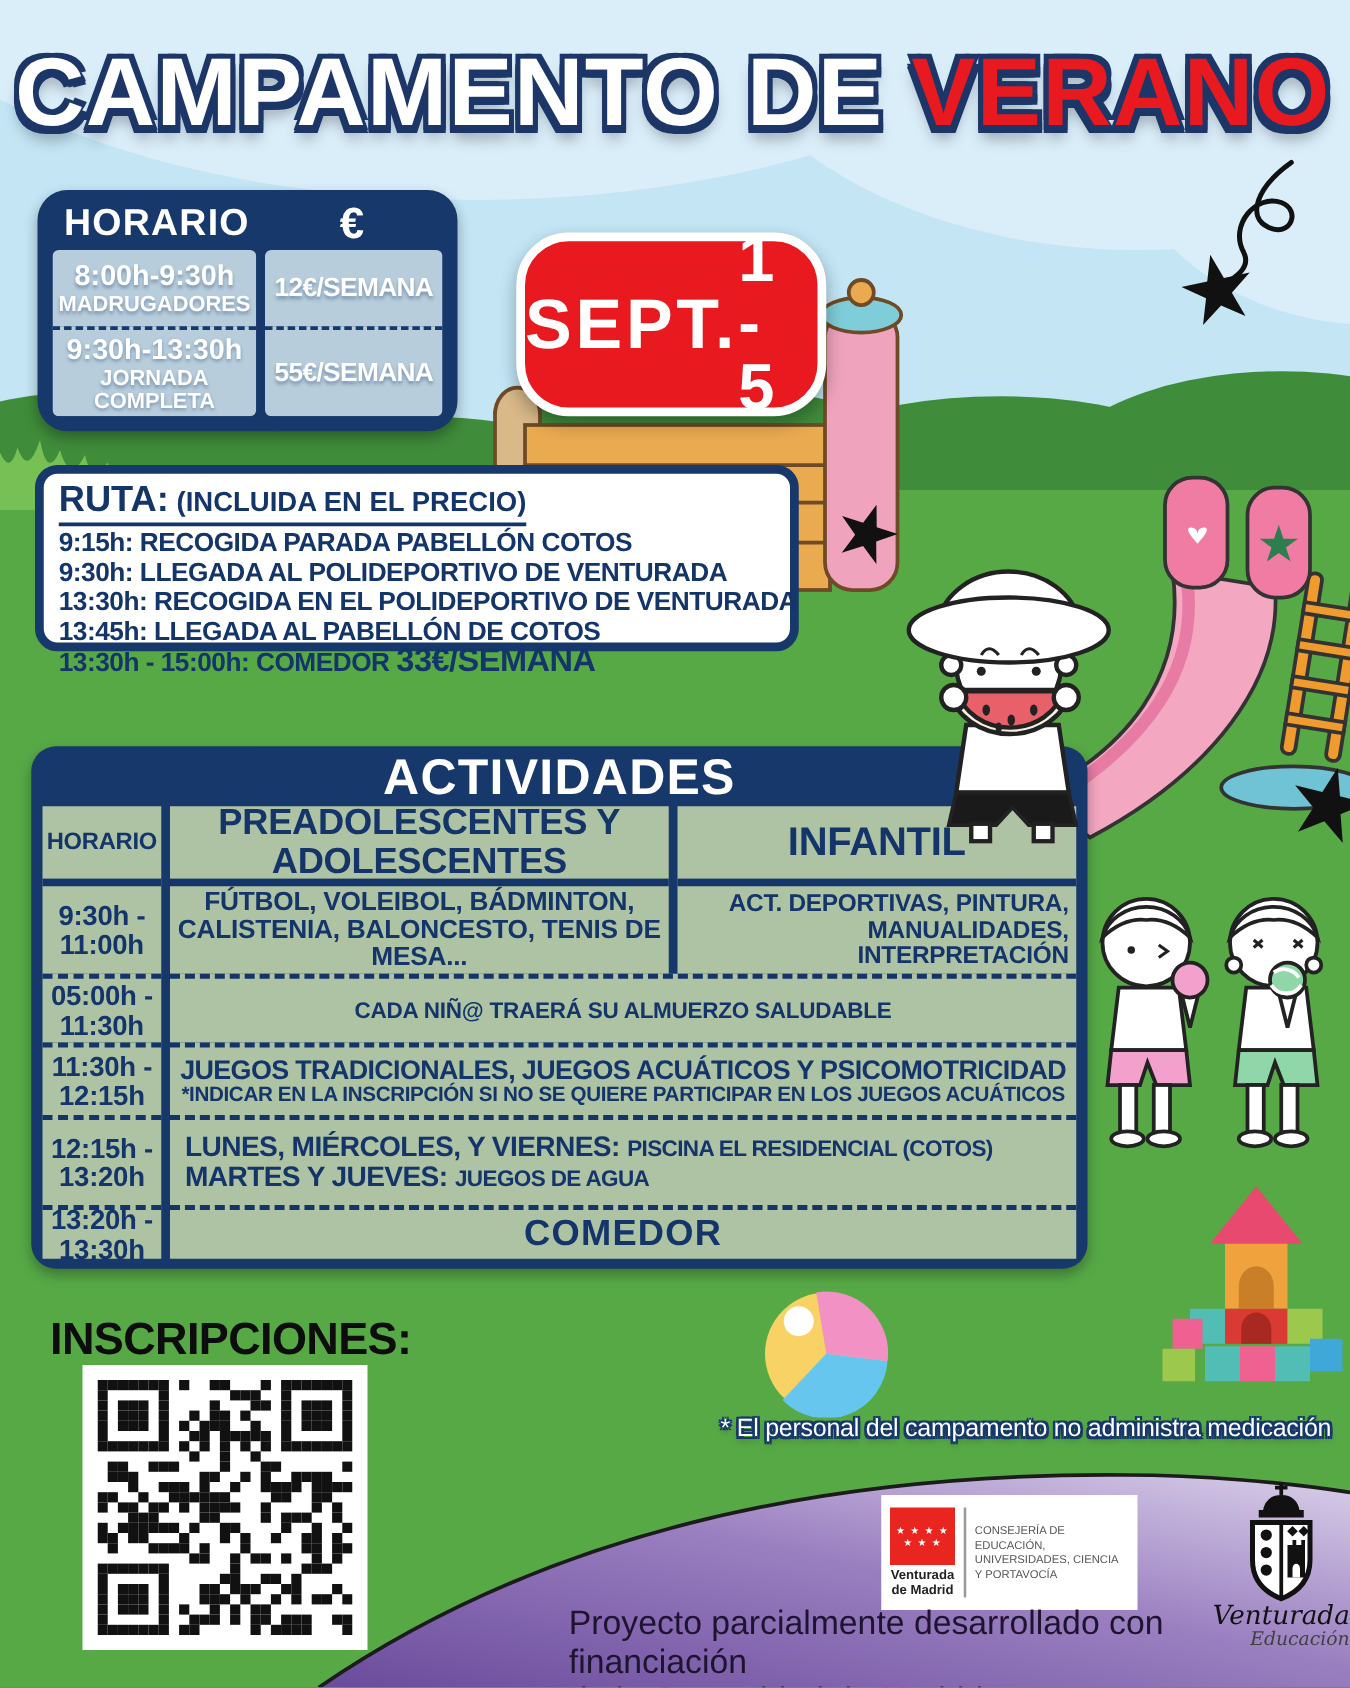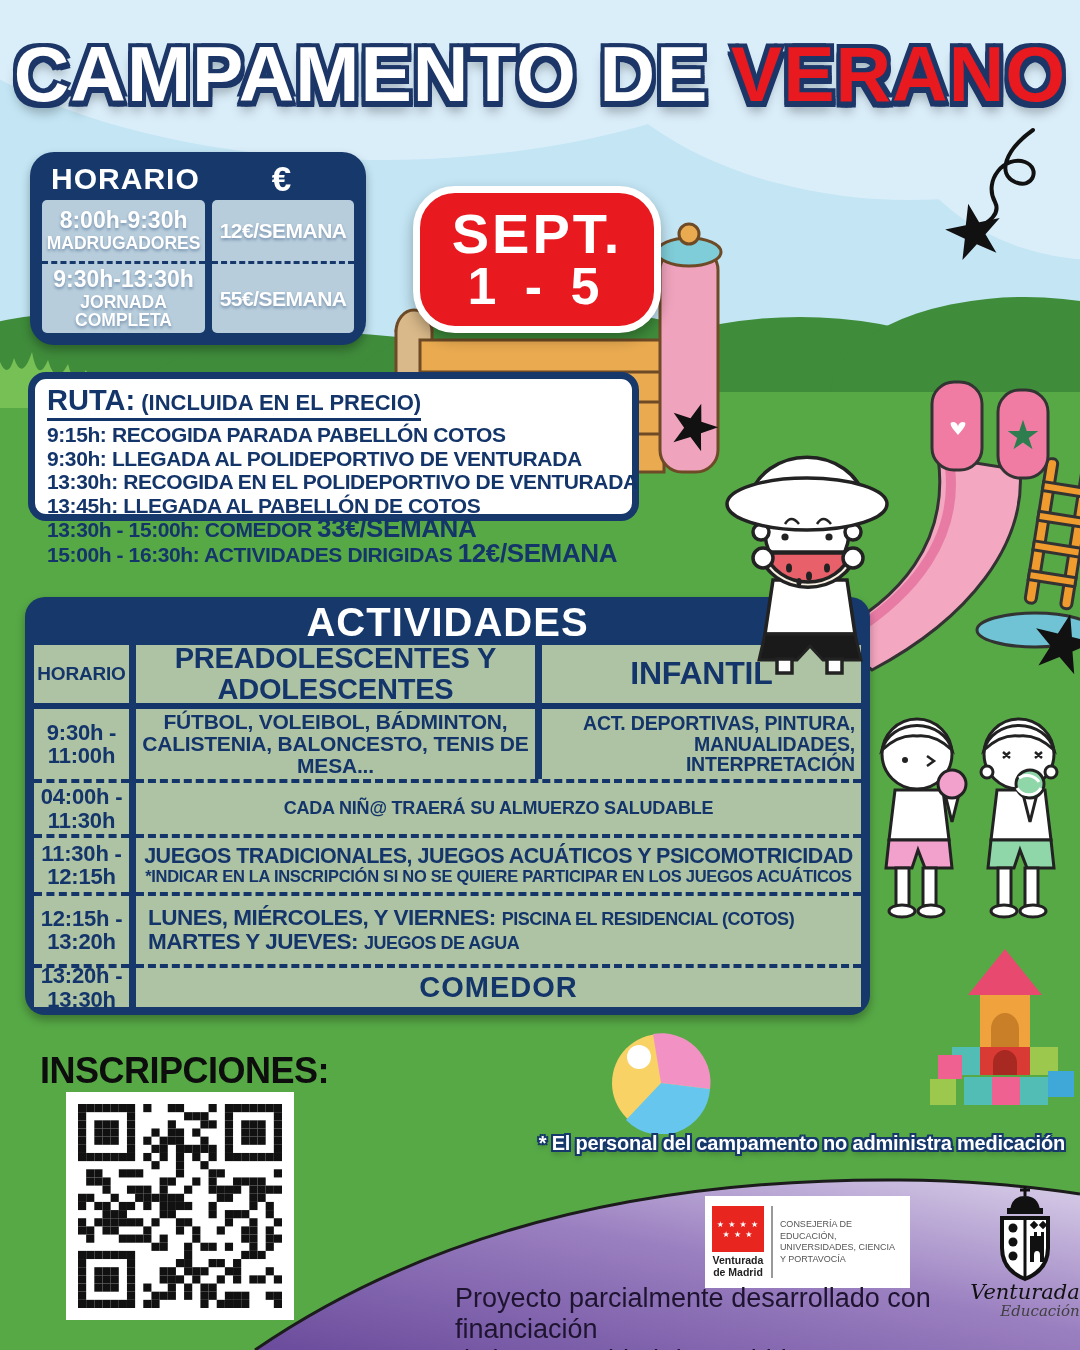--- a/index.html
+++ b/index.html
@@ -11,24 +11,24 @@
   .cloud { position:absolute; background:#daeefa; border-radius:50%; z-index:1; }
   .c1 { left:-120px; top:-300px; width:1000px; height:460px; }
   .c2 { left:560px; top:-250px; width:700px; height:450px; }
   .c3 { left:890px; top:-80px; width:420px; height:340px; }
   .bushes { position:absolute; left:0; top:283px; width:1080px; height:132px; z-index:2; }
   .grass { position:absolute; left:0; top:392px; width:100%; height:958px; background:#57a946; z-index:3; }
   .grass-blades { position:absolute; left:0; top:330px; width:150px; height:78px; z-index:3; }
   .footer-curve { position:absolute; left:0; top:1150px; width:1080px; height:200px; z-index:7; }
 
   
-  .title { position:absolute; top:30px; left:0; width:100%; text-align:center; z-index:6;
+  .title { position:absolute; top:30px; left:0; width:100%; text-align:left; z-index:6;
     font-size:77px; font-weight:900; color:#fff; white-space:nowrap; letter-spacing:1px;
     text-shadow:-4px -4px 0 #1c3668, 4px -4px 0 #1c3668, -4px 4px 0 #1c3668, 4px 4px 0 #1c3668,
-      0 6px 0 #1c3668, -4px 6px 0 #1c3668, 4px 6px 0 #1c3668, 0 10px 12px rgba(0,0,0,.35); }
+      0 6px 0 #1c3668, -4px 6px 0 #1c3668, 4px 6px 0 #1c3668, 0 10px 12px rgba(0,0,0,.35);padding-left:12px; }
   .title .red { color:#e8191f; }
 
   
   .hbox { position:absolute; left:30px; top:152px; width:336px; height:193px; background:#16386b;
     border-radius:24px; padding:6px 12px 12px; z-index:6; box-shadow:0 5px 10px rgba(0,0,0,.3); }
   .hbox-header { display:flex; align-items:center; height:42px; color:#fff; font-weight:900; }
   .hbox-header .htitle { flex:1.15; text-align:center; font-size:30px; letter-spacing:1px; }
   .hbox-header .heuro { flex:1; text-align:center; font-size:35px; }
   .hgrid { display:flex; gap:7px; height:calc(100% - 42px); }
   .hcol { flex:1.15; display:flex; flex-direction:column; border-radius:5px; overflow:hidden; }
@@ -36,21 +36,21 @@
   .hcell { background:#b7cddb; color:#fff; font-weight:900; display:flex; flex-direction:column;
     align-items:center; justify-content:center; text-align:center; line-height:1.03; padding:2px; }
   .hcell.r1 { flex:62; }
   .hcell.r2 { flex:71; border-top:3px dashed #16386b; }
   .htime { font-size:23px; text-shadow:0 2px 3px rgba(22,56,107,.4); }
   .hlabel { font-size:17.5px; margin-top:2px; text-shadow:0 2px 3px rgba(22,56,107,.4); }
   .hprice { font-size:21px; letter-spacing:-0.5px; text-shadow:0 2px 3px rgba(22,56,107,.4); }
 
   
   .badge { position:absolute; left:413px; top:186px; width:248px; height:147px; background:#e8191f;
-    border:7px solid #fff; border-radius:42px; display:flex; flex-direction:column; align-items:center;
+    border:7px solid #fff; border-radius:42px; display:flex; flex-direction:row; align-items:center;
     justify-content:center; z-index:6; color:#fff; font-weight:900; line-height:.98;
     box-shadow:0 6px 14px rgba(0,0,0,.3); }
   .badge .b1 { font-size:56px; letter-spacing:3px; }
   .badge .b2 { font-size:52px; letter-spacing:7px; }
 
   
   .ruta { position:absolute; left:28px; top:372px; width:611px; height:149px; background:#fff;
     border:7px solid #16386b; border-radius:18px; padding:5px 12px; z-index:6; color:#14356a;
     font-weight:900; }
   .ruta-head { display:inline-block; border-bottom:3px solid #14356a; padding-bottom:1px;
@@ -88,21 +88,21 @@
   .r4small { font-size:18px; margin-left:6px; }
   .r5main { font-size:29px; letter-spacing:1px; }
 
   
   .insc { position:absolute; left:40px; top:1050px; z-index:8; font-size:36px; font-weight:900;
     color:#0d0d0d; letter-spacing:-0.5px; }
   .qr { position:absolute; left:66px; top:1092px; width:228px; height:228px; background:#fff;
     z-index:8; display:flex; align-items:center; justify-content:center; }
 
   
-  .note { position:absolute; right:15px; top:1132px; z-index:8; color:#fff; font-weight:700;
+  .note { position:absolute; right:15px; top:1132px; z-index:8; color:#fff; font-weight:400;
     font-size:20px; white-space:nowrap; letter-spacing:-0.2px;
     text-shadow:2px 0 0 #16386b, -2px 0 0 #16386b, 0 2px 0 #16386b, 0 -2px 0 #16386b,
       2px 2px 0 #16386b, -2px 2px 0 #16386b, 2px -2px 0 #16386b, -2px -2px 0 #16386b,
       0 4px 6px rgba(0,0,0,.35); }
 
   
   .mlogo { position:absolute; left:705px; top:1196px; width:205px; height:92px; background:#fff;
     z-index:8; display:flex; align-items:center; padding:6px 7px; }
   .mleft { display:flex; flex-direction:column; align-items:center; }
   .mflag { width:52px; height:46px; background:#e8251f; display:flex; flex-direction:column;
@@ -294,39 +294,38 @@
     <div class="b2">1 - 5</div>
   </div>
 
   <div class="ruta">
     <div class="ruta-head"><span class="rh1">RUTA:</span> <span>(INCLUIDA EN EL PRECIO)</span></div>
     <div class="ruta-line"><span>9:15h:</span> <span>RECOGIDA PARADA PABELLÓN COTOS</span></div>
     <div class="ruta-line"><span>9:30h:</span> <span>LLEGADA AL POLIDEPORTIVO DE VENTURADA</span></div>
     <div class="ruta-line"><span>13:30h:</span> <span>RECOGIDA EN EL POLIDEPORTIVO DE VENTURADA</span></div>
     <div class="ruta-line"><span>13:45h:</span> <span>LLEGADA AL PABELLÓN DE COTOS</span></div>
     <div class="ruta-line"><span>13:30h - 15:00h:</span> <span>COMEDOR</span> <span class="rprice">33€/SEMANA</span></div>
-    <div class="ruta-line"><span>15:00h - 16:30h:</span> <span>ACTIVIDADES DIRIGIDAS</span> <span class="rprice">12€/SEMANA</span></div>
   </div>
 
   <div class="act">
     <div class="act-title">ACTIVIDADES</div>
     <div class="act-grid">
       <div class="acell ah-time">HORARIO</div>
       <div class="acell ah-teens">PREADOLESCENTES Y ADOLESCENTES</div>
       <div class="acell ah-kids">INFANTIL</div>
 
       <div class="acell bsolid atime">
           <span>9:30h -</span>
           <span>11:00h</span>
         </div>
       <div class="acell bsolid c-teens1">FÚTBOL, VOLEIBOL, BÁDMINTON, CALISTENIA, BALONCESTO, TENIS DE MESA...</div>
       <div class="acell bsolid c-kids1">ACT. DEPORTIVAS, PINTURA, MANUALIDADES, INTERPRETACIÓN</div>
 
       <div class="acell bdash atime">
-          <span>04:00h -</span>
+          <span>05:00h -</span>
           <span>11:30h</span>
         </div>
       <div class="acell bdash span2">
         <div class="sub2">CADA NIÑ@ TRAERÁ SU ALMUERZO SALUDABLE</div>
       </div>
 
       <div class="acell bdash atime">
           <span>11:30h -</span>
           <span>12:15h</span>
         </div>

